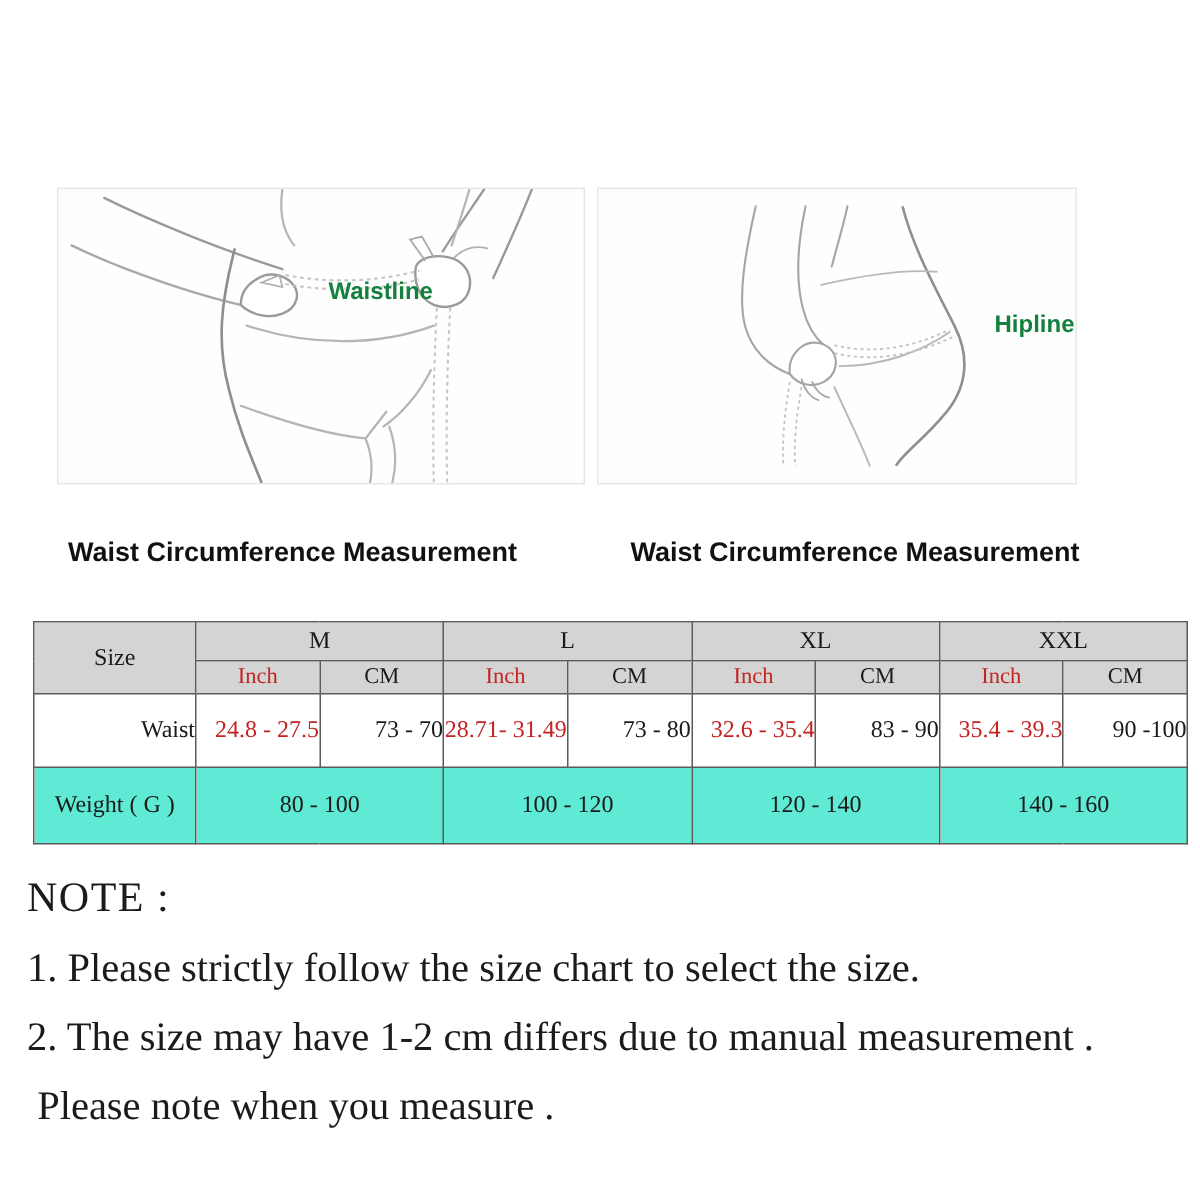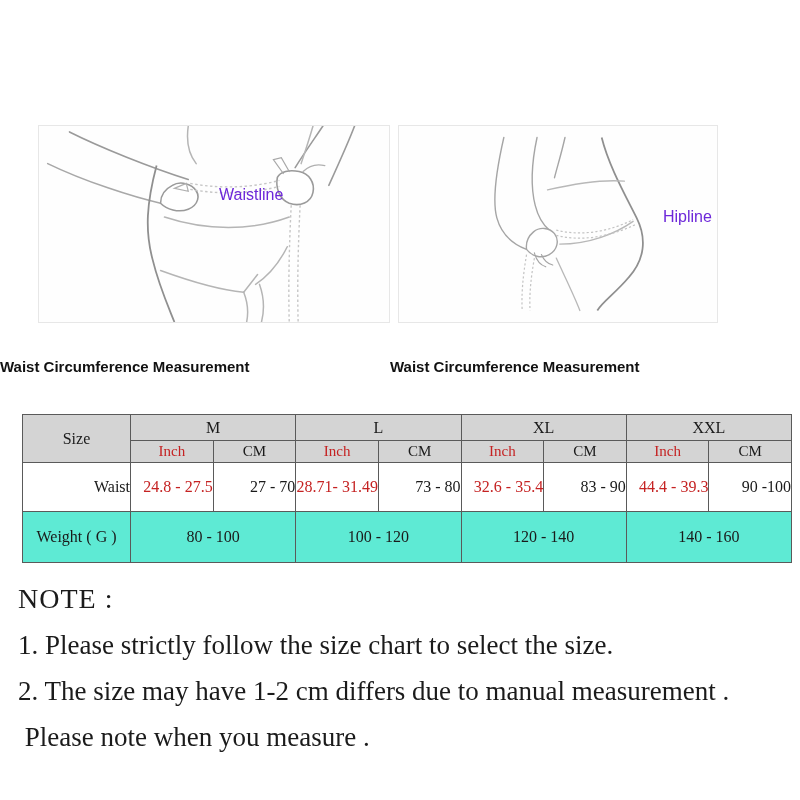--- a/index.html
+++ b/index.html
@@ -12,30 +12,30 @@
   .figures { position: absolute; top: 125px; left: 0; width: 800px; height: 198px; }
   .figbox {
     position: absolute; top: 0; height: 198px; background: #fefefe;
     border: 1px solid #e7e7e7;
   }
   .figbox.waist { left: 38px; width: 352px; }
   .figbox.hips  { left: 398px; width: 320px; }
   .figbox svg { display: block; width: 100%; height: 100%; }
   .figlabel {
     position: absolute; font-family: "Liberation Sans", sans-serif;
-    font-weight: normal; font-size: 16px; color: #6d28d9; white-space: nowrap;
+    font-weight: bold; font-size: 16px; color: #15803d; white-space: nowrap;
   }
   .figlabel.waistline { left: 180px; top: 60px; }
   .figlabel.hipline   { left: 264px; top: 82px; }
 
   
   .captions { position: absolute; top: 358px; left: 0; width: 800px; display: flex; }
   .caption {
     font-family: "Liberation Sans", sans-serif; font-weight: bold;
-    font-size: 15px; color: #111; text-align: left;
+    font-size: 18px; color: #111; text-align: center;
   }
   .caption.left  { width: 390px; }
   .caption.right { width: 360px; }
 
   
   table.size-chart {
     position: absolute; top: 414px; left: 22px; width: 770px;
     border-collapse: collapse; table-layout: fixed;
     font-family: Liberation Serif, serif; font-size: 16px; color: #1a1a1a;
   }
@@ -168,26 +168,26 @@
         <td class="red">Inch</td>
         <td>CM</td>
         <td class="red">Inch</td>
         <td>CM</td>
         <td class="red">Inch</td>
         <td>CM</td>
       </tr>
       <tr class="row-waist">
         <td>Waist</td>
         <td class="red">24.8 - 27.5</td>
-        <td>27 - 70</td>
+        <td>73 - 70</td>
         <td class="red">28.71- 31.49</td>
         <td>73 - 80</td>
         <td class="red">32.6 - 35.4</td>
         <td>83 - 90</td>
-        <td class="red">44.4 - 39.3</td>
+        <td class="red">35.4 - 39.3</td>
         <td>90 -100</td>
       </tr>
       <tr class="row-weight">
         <td>Weight ( G )</td>
         <td colspan="2">80 - 100</td>
         <td colspan="2">100 - 120</td>
         <td colspan="2">120 - 140</td>
         <td colspan="2">140 - 160</td>
       </tr>
     </tbody>

